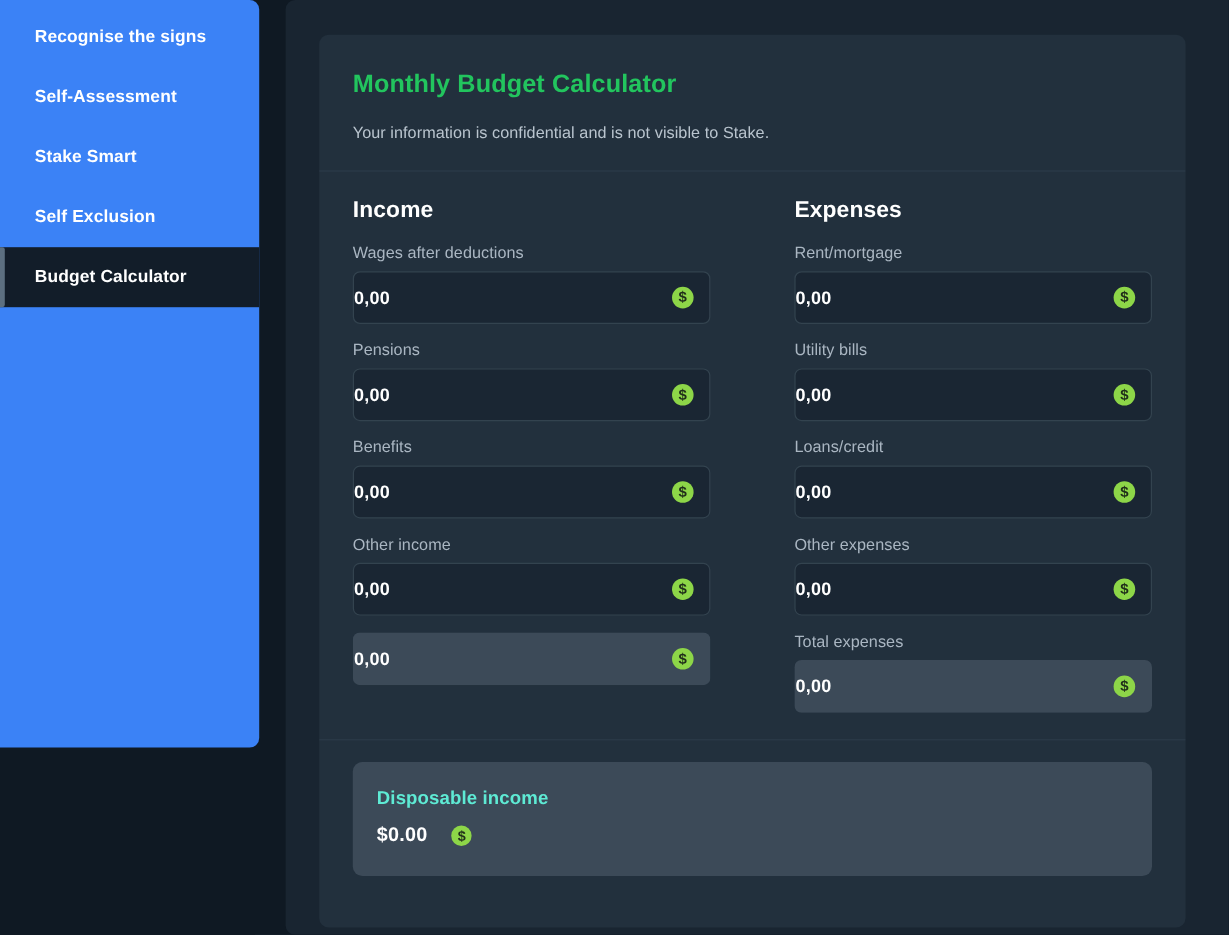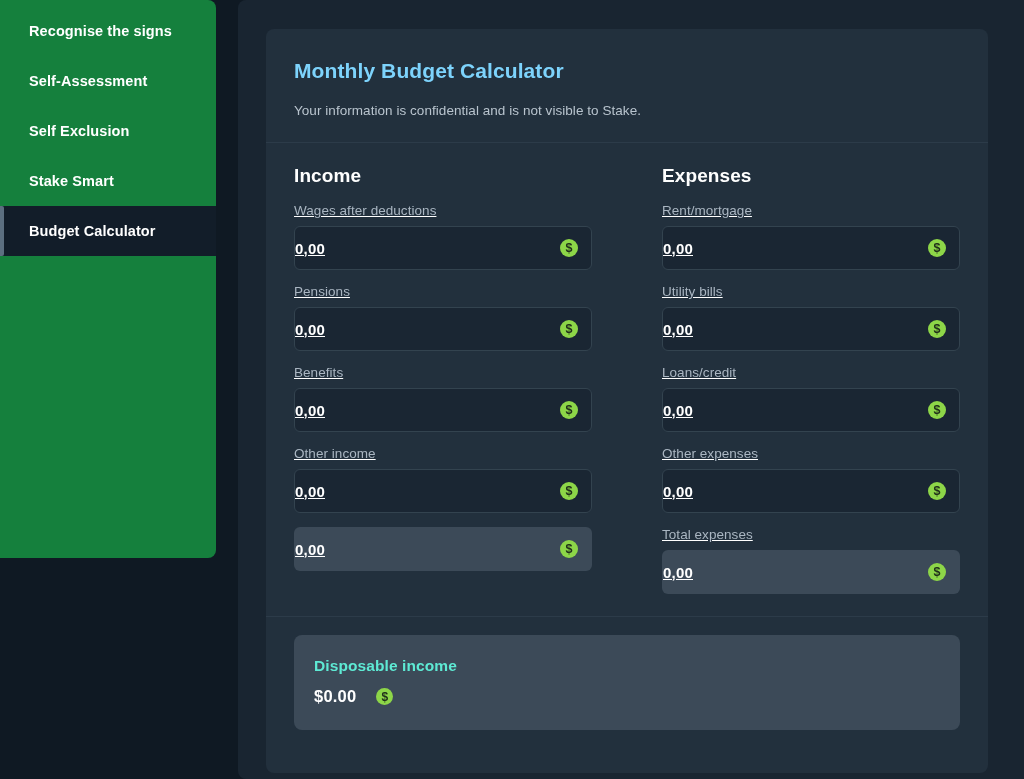--- a/index.html
+++ b/index.html
@@ -14,22 +14,22 @@
     background: #0f1923;
     font-family: "Liberation Sans", sans-serif;
     color: #ffffff;
     display: flex;
   }
 
   
   .sidebar {
     width: 216px;
     flex: 0 0 216px;
-    height: 558px;
-    background: #15803d;
+    height: 623px;
+    background: #3b82f6;
     border-radius: 0 8px 8px 0;
     padding-top: 6px;
     position: relative;
   }
 
   .nav-item {
     height: 50px;
     display: flex;
     align-items: center;
     padding-left: 29px;
@@ -75,21 +75,21 @@
   }
 
   .card-header {
     padding: 30px 28px 24px 28px;
     border-bottom: 1px solid #2c3b49;
   }
 
   .card-title {
     font-size: 21px;
     font-weight: bold;
-    color: #7dd3fc;
+    color: #22c55e;
     letter-spacing: 0.1px;
   }
 
   .card-subtitle {
     margin-top: 20px;
     font-size: 13.5px;
     color: #b9c4ce;
     letter-spacing: 0.05px;
   }
 
@@ -104,21 +104,21 @@
   .column { width: 298px; }
 
   .column-title {
     font-size: 19px;
     font-weight: bold;
     color: #ffffff;
     margin-bottom: 16px;
     letter-spacing: 0.1px;
   }
 
-  .field { margin-bottom: 14px; text-decoration: underline; }
+  .field { margin-bottom: 14px; }
   .field:last-child { margin-bottom: 0; }
 
   .field-label {
     font-size: 13.5px;
     color: #aab6c2;
     margin-bottom: 8px;
     letter-spacing: 0.05px;
   }
 
   .field-input {
@@ -207,24 +207,24 @@
 
 <nav class="sidebar">
   <div id="nav-list">
       <div class="nav-item">
         <span>Recognise the signs</span>
       </div>
       <div class="nav-item">
         <span>Self-Assessment</span>
       </div>
       <div class="nav-item">
+        <span>Stake Smart</span>
+      </div>
+      <div class="nav-item">
         <span>Self Exclusion</span>
-      </div>
-      <div class="nav-item">
-        <span>Stake Smart</span>
       </div>
       <div class="nav-item active">
         <span class="accent"></span>
         <span>Budget Calculator</span>
       </div>
     </div>
 </nav>
 
 <main class="panel">
   <section class="card">

